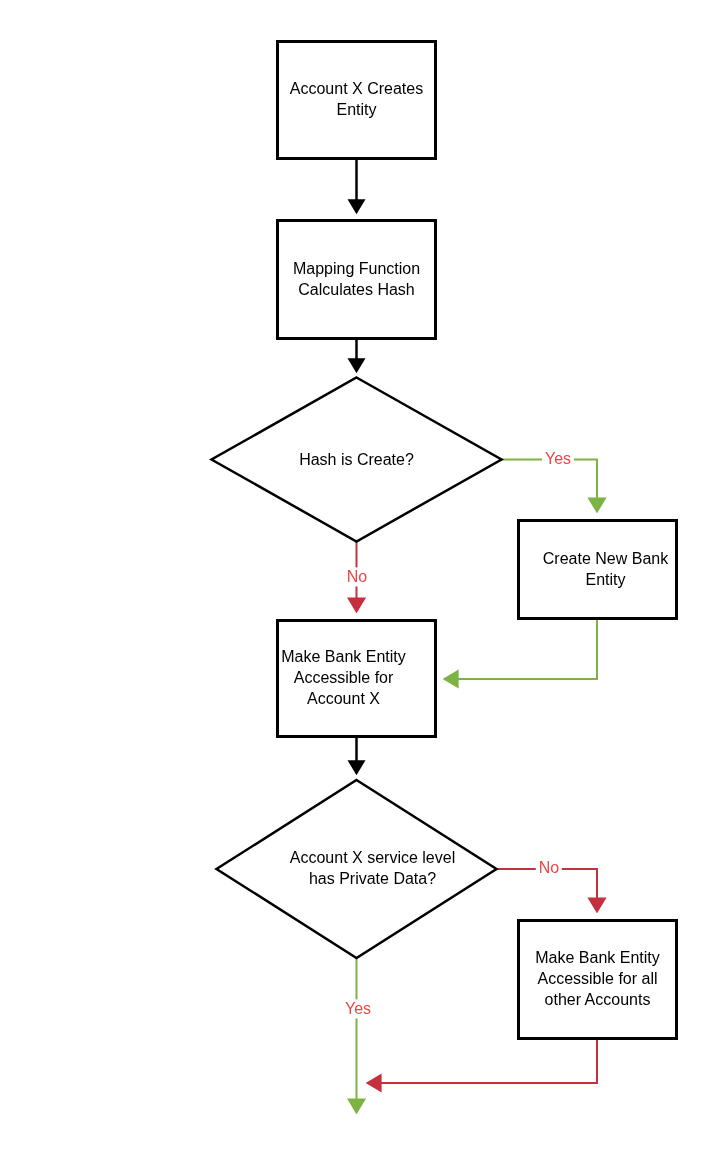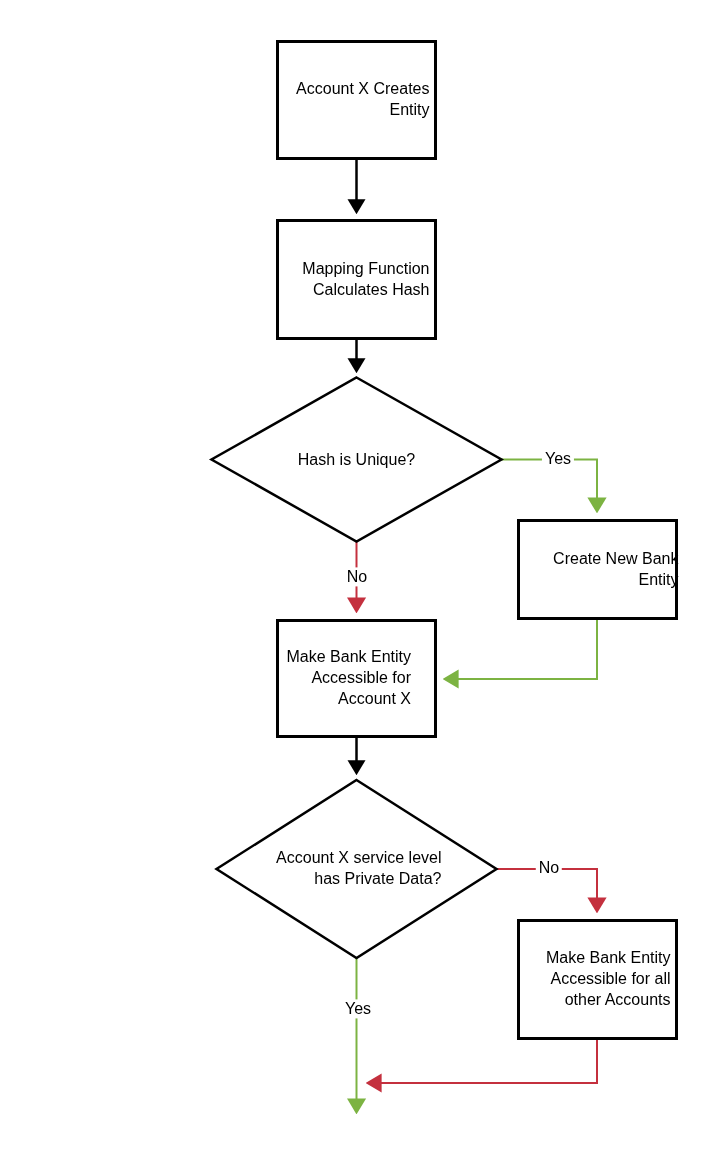--- a/index.html
+++ b/index.html
@@ -25,42 +25,41 @@
     display: flex;
     align-items: center;
     justify-content: center;
     text-align: center;
     font-size: 16px;
     line-height: 1.3;
     color: #000000;
   }
   .node-label > span {
     display: inline-block;
-    text-align: right;
   }
   .lbl-b1, .lbl-b2, .lbl-b3, .lbl-b4, .lbl-b5 { }
   .lbl-b1 { left: 276px; top: 40px;  width: 161px; height: 120px; }
   .lbl-b2 { left: 276px; top: 219px; width: 161px; height: 121px; border-radius: 31px; }
   .lbl-b3 { left: 517px; top: 519px; width: 161px; height: 101px; padding-left: 8px; }
   .lbl-b4 { left: 276px; top: 619px; width: 135px; height: 119px; }
   .lbl-b5 { left: 517px; top: 919px; width: 161px; height: 121px; border-radius: 29px; }
   .lbl-b1 > span, .lbl-b2 > span, .lbl-b3 > span, .lbl-b4 > span, .lbl-b5 > span {
     max-width: 146px;
   }
   .lbl-d1 { left: 246px; top: 430px; width: 221px; height: 60px; }
-  .lbl-d2 { left: 228px; top: 839px; width: 241px; height: 60px; }
+  .lbl-d2 { left: 252px; top: 839px; width: 241px; height: 60px; }
   .lbl-d2 > span { max-width: 186px; }
   .edge-label {
     position: absolute;
     transform: translate(-50%, -50%);
     background: #ffffff;
     padding: 0 3px;
     font-size: 16px;
     line-height: 1.2;
-    color: #000000;
+    color: #ef4444;
     white-space: nowrap;
   }
   .el-yes1 { left: 558px; top: 459px; }
   .el-no1  { left: 357px; top: 577px; }
   .el-no2  { left: 549px; top: 868px; }
   .el-yes2 { left: 358px; top: 1009px; }
 </style>
 </head>
 <body>
 
@@ -98,21 +97,21 @@
     <rect x="518.5" y="920.5" width="158" height="118" fill="#ffffff" stroke="#000000" stroke-width="3"></rect>
   </svg>
 
   <div class="node-label lbl-b1">
     <span>Account X Creates Entity</span>
   </div>
   <div class="node-label lbl-b2">
     <span>Mapping Function Calculates Hash</span>
   </div>
   <div class="node-label lbl-d1">
-    <span>Hash is Unique?</span>
+    <span>Hash is Create?</span>
   </div>
   <div class="node-label lbl-b3">
     <span>Create New Bank Entity</span>
   </div>
   <div class="node-label lbl-b4">
     <span>Make Bank Entity Accessible for Account X</span>
   </div>
   <div class="node-label lbl-d2">
     <span>Account X service level has Private Data?</span>
   </div>

